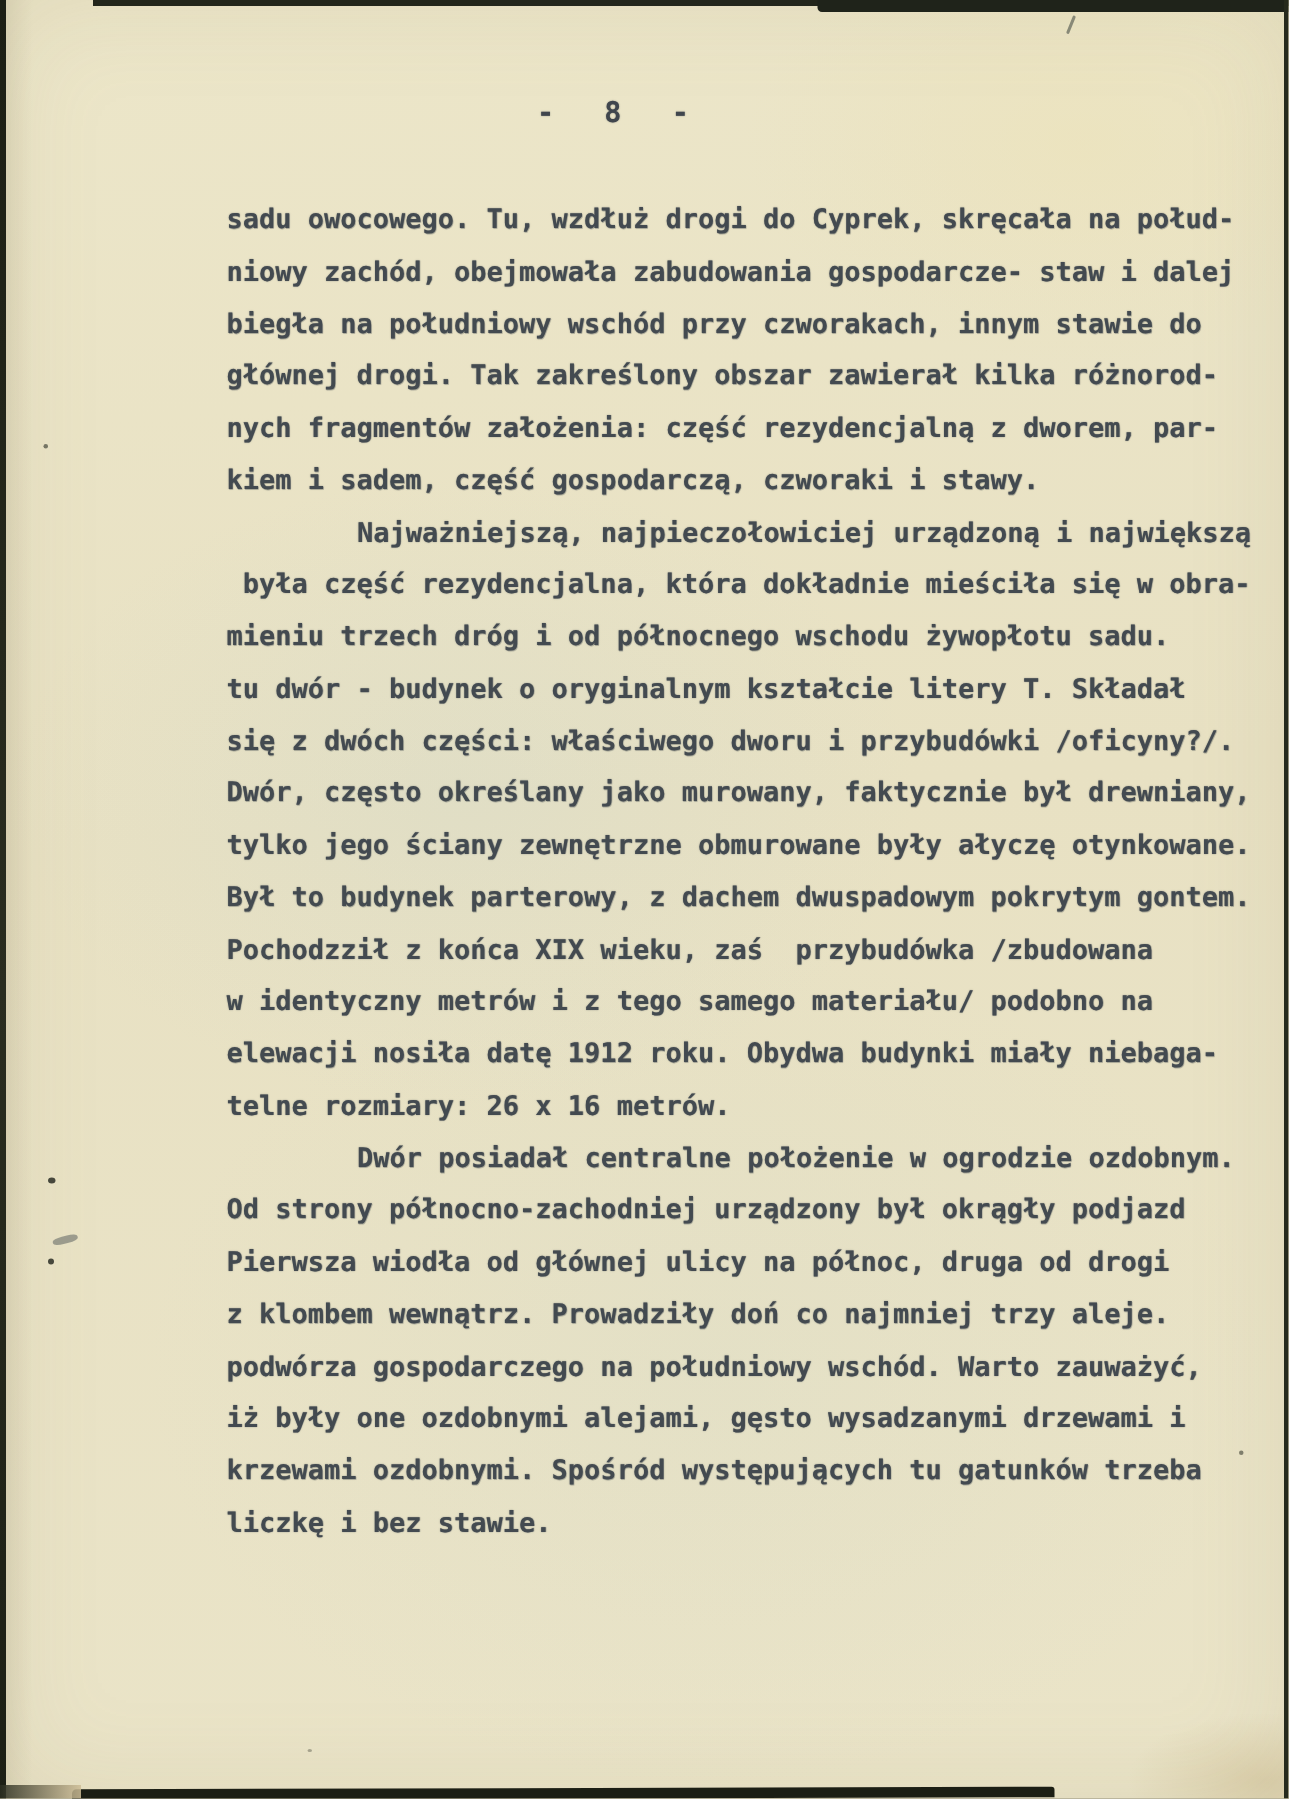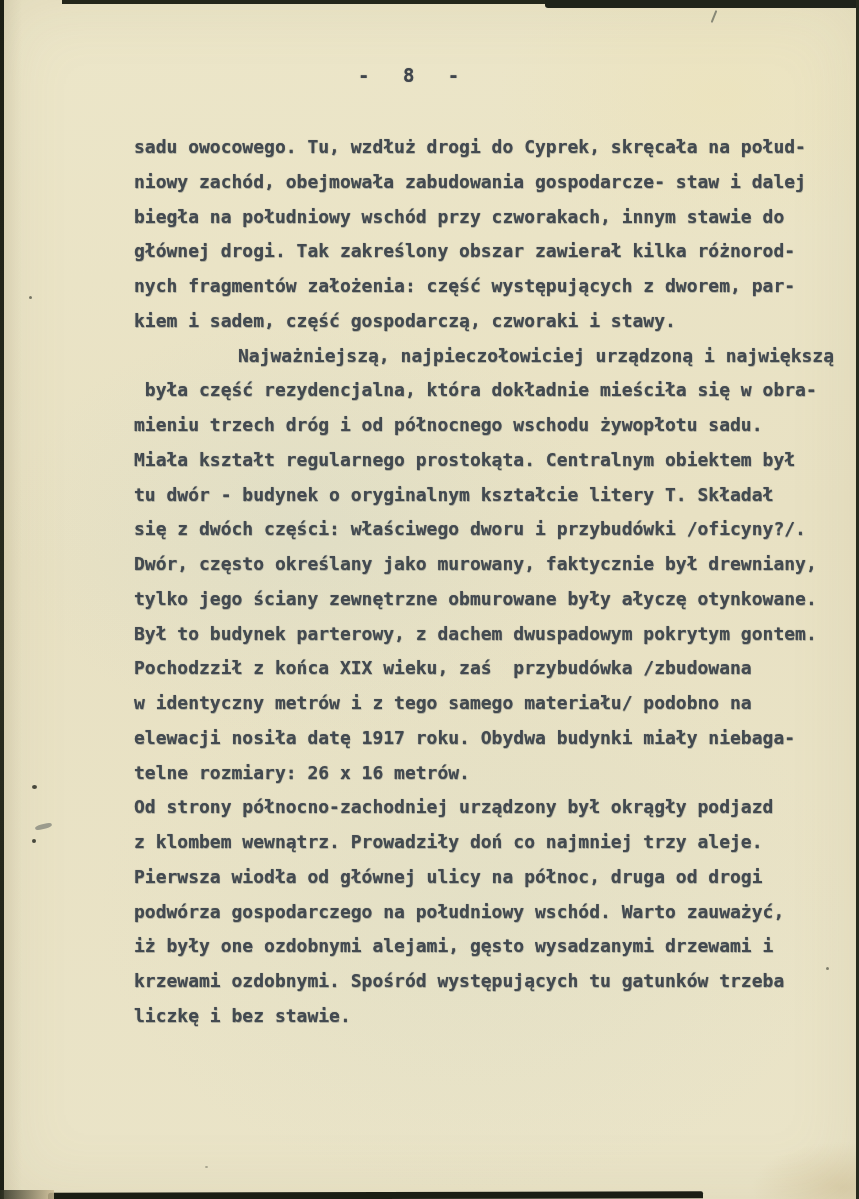--- a/index.html
+++ b/index.html
@@ -45,28 +45,28 @@
     position: absolute;
     left: 358px; top: 64px;
     font-size: 19px; font-weight: bold;
     letter-spacing: 11px;
     color: #40464d;
     text-shadow: 0 0 1px rgba(64,70,77,0.65);
     white-space: pre;
   }
   .text-block {
     position: absolute;
-    left: 134px; top: 130px; right: 8px;
+    left: 151px; top: 130px; right: 8px;
     font-size: 18px; font-weight: bold;
     line-height: 34.75px;
     color: #434a50;
     text-shadow: 0 0 1px rgba(67,74,80,0.60), 0.4px 0.5px 0 rgba(67,74,80,0.28);
   }
   .line { white-space: pre; }
-  .line.indent { padding-left: 87px; text-align: center; }
+  .line.indent { padding-left: 87px; }
 
   
   .speck { position: absolute; background: rgba(42,45,36,0.85); border-radius: 50%; }
   .sp1 { left: 32px;  top: 785px;  width: 5px;  height: 4px; }
   .sp2 { left: 35px;  top: 824px;  width: 17px; height: 5px; border-radius: 40%;
          background: rgba(92,99,96,0.55); transform: rotate(-14deg); }
   .sp3 { left: 32px;  top: 839px;  width: 4px;  height: 4px; }
   .sp4 { left: 29px;  top: 296px;  width: 3px;  height: 3px; background: rgba(42,45,36,0.6); }
   .sp5 { left: 826px; top: 967px;  width: 3px;  height: 3px; background: rgba(42,45,36,0.55); }
   .sp6 { left: 713px; top: 10px;   width: 2px;  height: 13px; border-radius: 1px;
@@ -77,38 +77,38 @@
 <body>
 
 <div class="scan">
   <div class="paper">
     <div class="page-number">- 8 -</div>
     <div class="text-block">
         <div class="line">sadu owocowego. Tu, wzdłuż drogi do Cyprek, skręcała na połud-</div>
         <div class="line">niowy zachód, obejmowała zabudowania gospodarcze- staw i dalej</div>
         <div class="line">biegła na południowy wschód przy czworakach, innym stawie do</div>
         <div class="line">głównej drogi. Tak zakreślony obszar zawierał kilka różnorod-</div>
-        <div class="line">nych fragmentów założenia: część występujących z dworem, par-</div>
+        <div class="line">nych fragmentów założenia: część rezydencjalną z dworem, par-</div>
         <div class="line">kiem i sadem, część gospodarczą, czworaki i stawy.</div>
         <div class="line indent">Najważniejszą, najpieczołowiciej urządzoną i największą</div>
         <div class="line"> była część rezydencjalna, która dokładnie mieściła się w obra-</div>
         <div class="line">mieniu trzech dróg i od północnego wschodu żywopłotu sadu.</div>
-        <div class="line">Miała kształt regularnego prostokąta. Centralnym obiektem był</div>
         <div class="line">tu dwór - budynek o oryginalnym kształcie litery T. Składał</div>
         <div class="line">się z dwóch części: właściwego dworu i przybudówki /oficyny?/.</div>
         <div class="line">Dwór, często określany jako murowany, faktycznie był drewniany,</div>
         <div class="line">tylko jego ściany zewnętrzne obmurowane były ałyczę otynkowane.</div>
         <div class="line">Był to budynek parterowy, z dachem dwuspadowym pokrytym gontem.</div>
         <div class="line">Pochodzził z końca XIX wieku, zaś  przybudówka /zbudowana</div>
         <div class="line">w identyczny metrów i z tego samego materiału/ podobno na</div>
-        <div class="line">elewacji nosiła datę 1917 roku. Obydwa budynki miały niebaga-</div>
+        <div class="line">elewacji nosiła datę 1912 roku. Obydwa budynki miały niebaga-</div>
         <div class="line">telne rozmiary: 26 x 16 metrów.</div>
+        <div class="line indent">Dwór posiadał centralne położenie w ogrodzie ozdobnym.</div>
         <div class="line">Od strony północno-zachodniej urządzony był okrągły podjazd</div>
+        <div class="line">Pierwsza wiodła od głównej ulicy na północ, druga od drogi</div>
         <div class="line">z klombem wewnątrz. Prowadziły doń co najmniej trzy aleje.</div>
-        <div class="line">Pierwsza wiodła od głównej ulicy na północ, druga od drogi</div>
         <div class="line">podwórza gospodarczego na południowy wschód. Warto zauważyć,</div>
         <div class="line">iż były one ozdobnymi alejami, gęsto wysadzanymi drzewami i</div>
         <div class="line">krzewami ozdobnymi. Spośród występujących tu gatunków trzeba</div>
         <div class="line">liczkę i bez stawie.</div>
       </div>
   </div>
 
   <div class="edge edge-top"></div>
   <div class="edge edge-top-right"></div>
   <div class="edge edge-left"></div>

